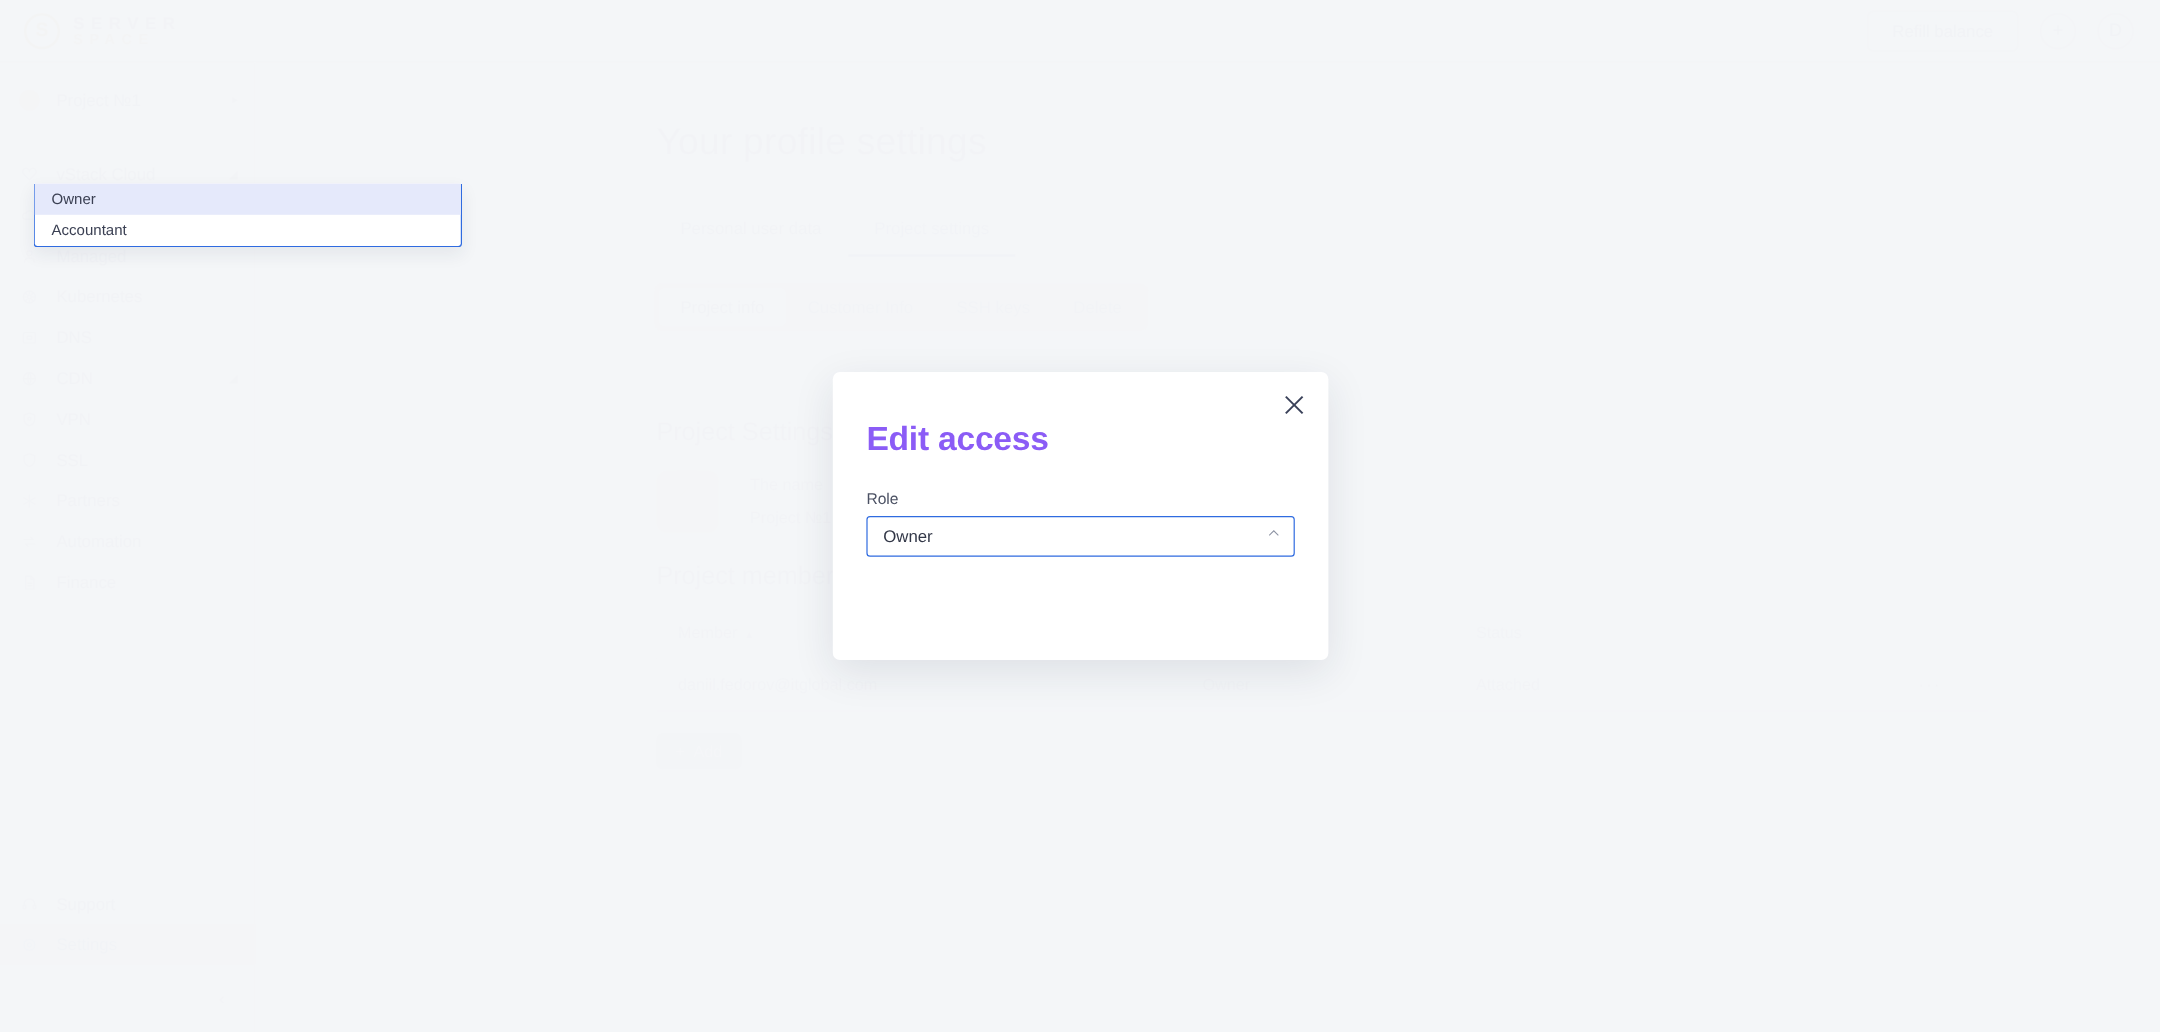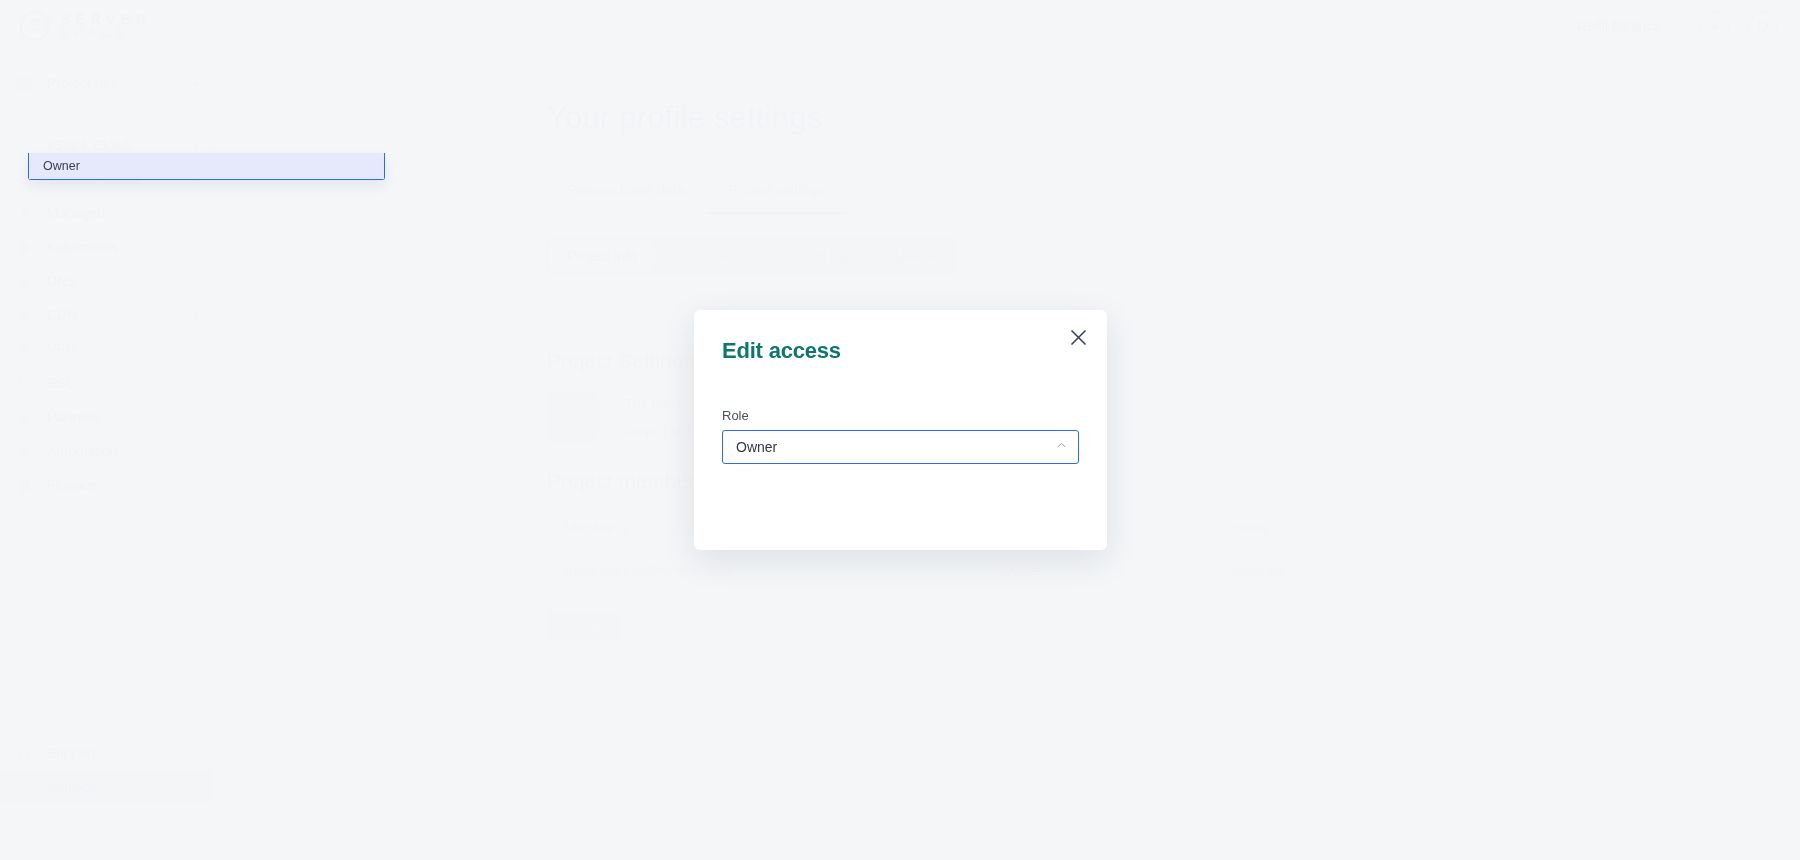--- a/index.html
+++ b/index.html
@@ -158,22 +158,22 @@
     background: #ffffff; border-radius: 6px;
     box-shadow: 0 10px 34px rgba(30,40,70,0.10);
   }
   .modal-close {
     position: absolute; right: 14px; top: 12px; width: 30px; height: 30px;
     display: flex; align-items: center; justify-content: center;
     color: #3a4159;
   }
   .modal-close svg { width: 21px; height: 21px; stroke: #3a4159; stroke-width: 1.9; }
   .modal-title {
-    position: absolute; left: 28px; top: 28px;
-    font-size: 22px; font-weight: 700; color: #0f766e; letter-spacing: -.2px;
+    position: absolute; left: 28px; top: 40px;
+    font-size: 28px; font-weight: 700; color: #8b5cf6; letter-spacing: -.2px;
   }
   .field-label {
     position: absolute; left: 28px; top: 98px;
     font-size: 13px; color: #4b5163;
   }
   .select-box {
     position: absolute; left: 28px; top: 120px; width: 357px; height: 34px;
     border: 1px solid #2f6be0; border-radius: 3px; background: #fff;
     display: flex; align-items: center; padding: 0 10px 0 13px;
   }
@@ -423,15 +423,16 @@
       <div class="select-caret">
         <svg viewBox="0 0 24 24">
             <polyline points="5,15 12,8 19,15"></polyline>
           </svg>
       </div>
     </div>
   </div>
 
   <div class="dropdown" id="dropdown">
       <div class="dd-opt selected">Owner</div>
+      <div class="dd-opt">Accountant</div>
     </div>
 
 </div>
 
 </body></html>

